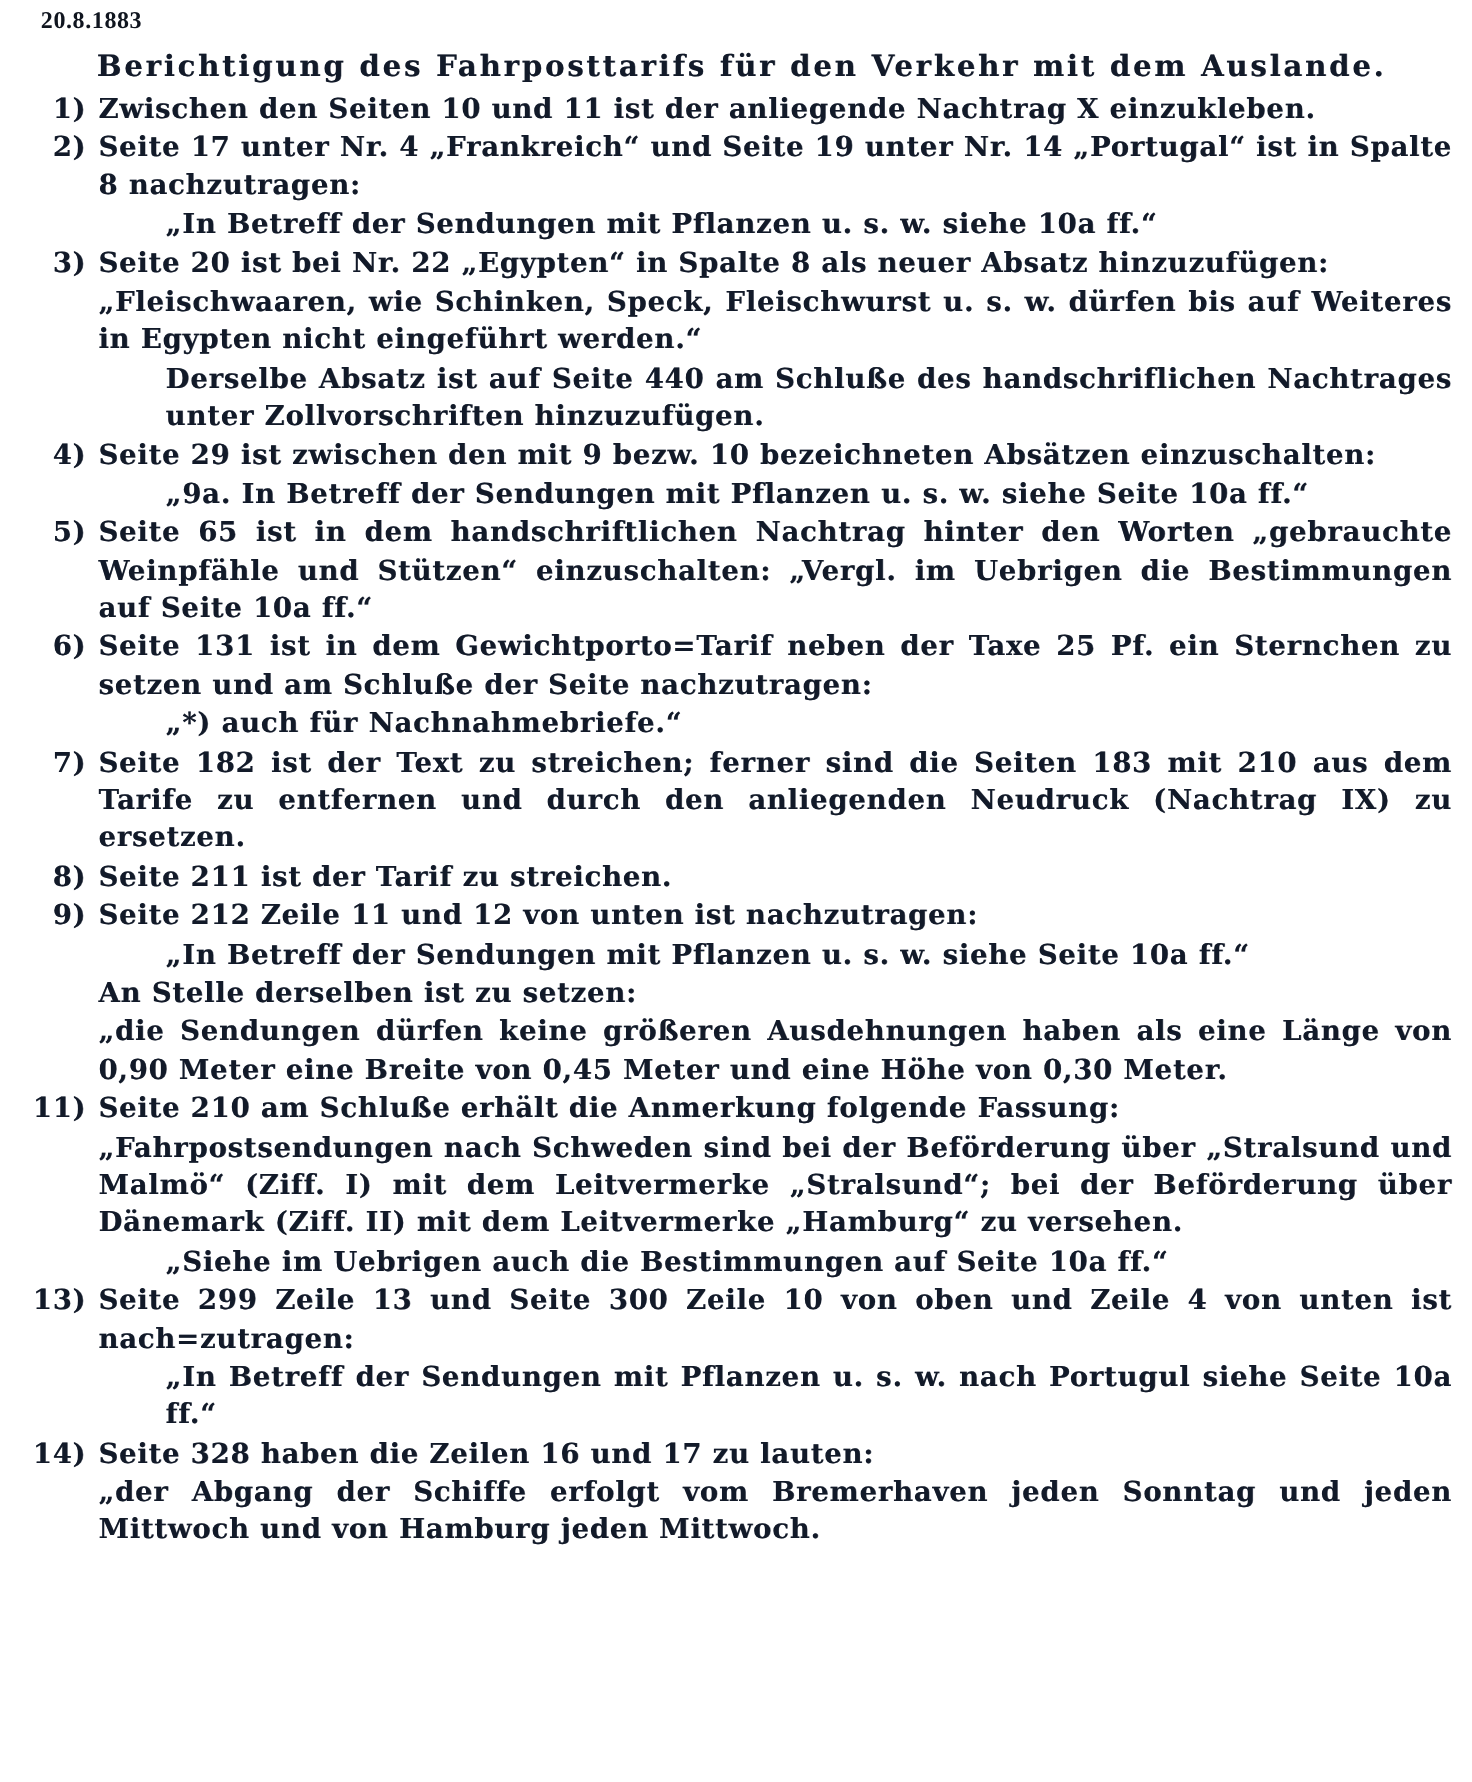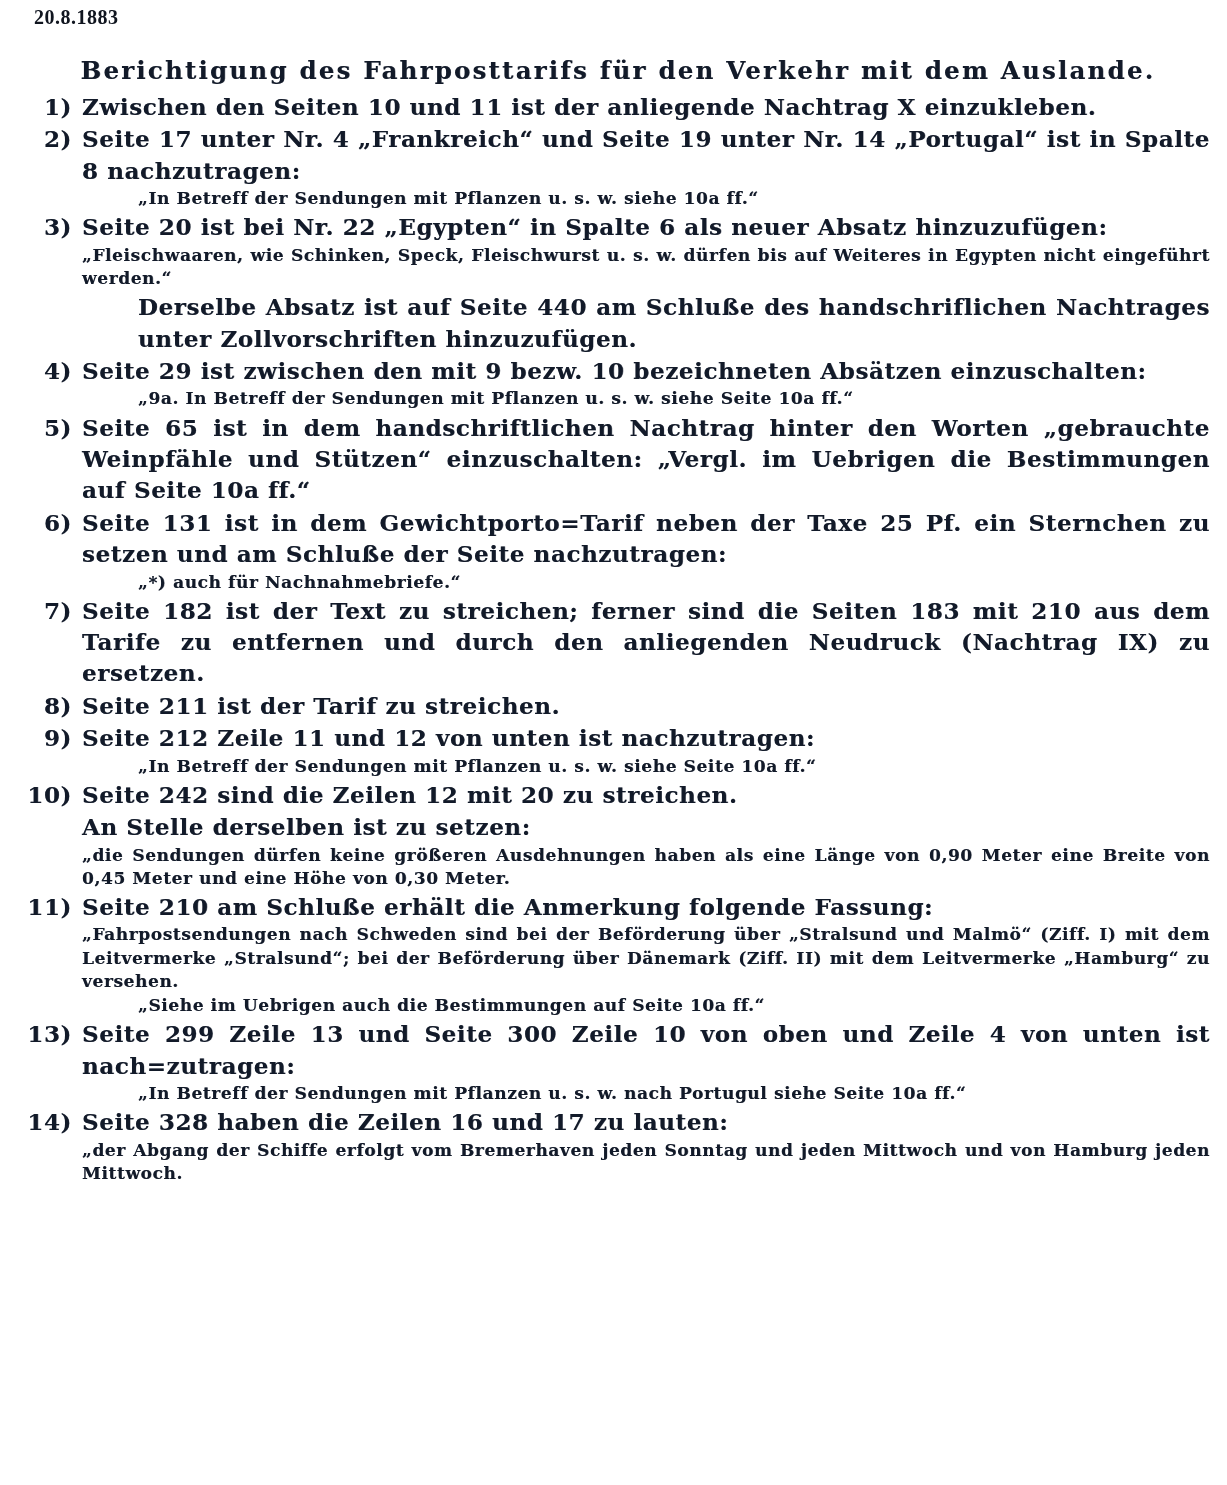--- a/index.html
+++ b/index.html
@@ -26,21 +26,21 @@
     top: 6px;
     left: 34px;
     font-family: "Liberation Serif", serif;
     font-weight: bold;
     font-size: 20px;
     letter-spacing: 0.5px;
     color: #10151f;
   }
   .body-block {
     position: absolute;
-    top: 56px;
+    top: 40px;
     left: 20px;
     width: 1190px;
   }
   .fraktur {
     font-family: "DejaVu Serif", serif;
     font-weight: bold;
     letter-spacing: 0.6px;
     color: #121a29;
     text-shadow: 0.35px 0 0 rgba(20, 28, 44, 0.55);
   }
@@ -64,21 +64,21 @@
     text-align: right;
     padding-right: 10px;
     white-space: nowrap;
   }
   .item .txt {
     flex: 1 1 auto;
     text-align: justify;
     text-justify: inter-word;
   }
   .quote {
-    font-size: 17px;
+    font-size: 23px;
     line-height: 1.365;
     margin: 0 0 1px 0;
     padding-left: 118px;
     text-align: justify;
   }
   .quote.hang {
     padding-left: 62px;
   }
   .cont {
     font-size: 23px;
@@ -108,21 +108,21 @@
     </div>
 
     <div class="item fraktur">
       <span class="num">2)</span>
       <span class="txt">Seite 17 unter Nr. 4 „Frankreich“ und Seite 19 unter Nr. 14 „Portugal“ ist in Spalte 8 nachzutragen:</span>
     </div>
     <div class="quote fraktur">„In Betreff der Sendungen mit Pflanzen u. s. w. siehe 10a ff.“</div>
 
     <div class="item fraktur">
       <span class="num">3)</span>
-      <span class="txt">Seite 20 ist bei Nr. 22 „Egypten“ in Spalte 6 als neuer Absatz hinzuzufügen:</span>
+      <span class="txt">Seite 20 ist bei Nr. 22 „Egypten“ in Spalte 8 als neuer Absatz hinzuzufügen:</span>
     </div>
     <div class="quote hang fraktur">„Fleischwaaren, wie Schinken, Speck, Fleischwurst u. s. w. dürfen bis auf Weiteres in Egypten nicht eingeführt werden.“</div>
     <div class="cont indent-more fraktur">Derselbe Absatz ist auf Seite 440 am Schluße des handschriflichen Nachtrages unter Zollvorschriften hinzuzufügen.</div>
 
     <div class="item fraktur">
       <span class="num">4)</span>
       <span class="txt">Seite 29 ist zwischen den mit 9 bezw. 10 bezeichneten Absätzen einzuschalten:</span>
     </div>
     <div class="quote fraktur">„9a.   In Betreff der Sendungen mit Pflanzen u. s. w. siehe Seite 10a ff.“</div>
 
@@ -146,24 +146,20 @@
       <span class="num">8)</span>
       <span class="txt">Seite 211 ist der Tarif zu streichen.</span>
     </div>
 
     <div class="item fraktur">
       <span class="num">9)</span>
       <span class="txt">Seite 212 Zeile 11 und 12 von unten ist nachzutragen:</span>
     </div>
     <div class="quote fraktur">„In Betreff der Sendungen mit Pflanzen u. s. w. siehe Seite 10a ff.“</div>
 
-    <div class="item fraktur">
-      <span class="num">10)</span>
-      <span class="txt">Seite 242 sind die Zeilen 12 mit 20 zu streichen.</span>
-    </div>
     <div class="cont fraktur">An Stelle derselben ist zu setzen:</div>
     <div class="quote hang fraktur">„die Sendungen dürfen keine größeren Ausdehnungen haben als eine Länge von 0,90 Meter eine Breite von 0,45 Meter und eine Höhe von 0,30 Meter.</div>
 
     <div class="item fraktur">
       <span class="num">11)</span>
       <span class="txt">Seite 210 am Schluße erhält die Anmerkung folgende Fassung:</span>
     </div>
     <div class="quote hang fraktur">„Fahrpostsendungen nach Schweden sind bei der Beförderung über „Stralsund und Malmö“ (Ziff. I) mit dem Leitvermerke „Stralsund“; bei der Beförderung über Dänemark (Ziff. II) mit dem Leitvermerke „Hamburg“ zu versehen.</div>
 
     <div class="quote fraktur">„Siehe im Uebrigen auch die Bestimmungen auf Seite 10a ff.“</div>

